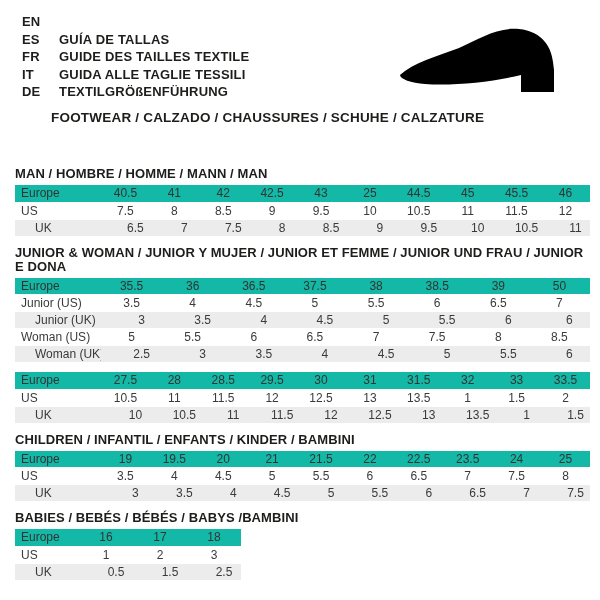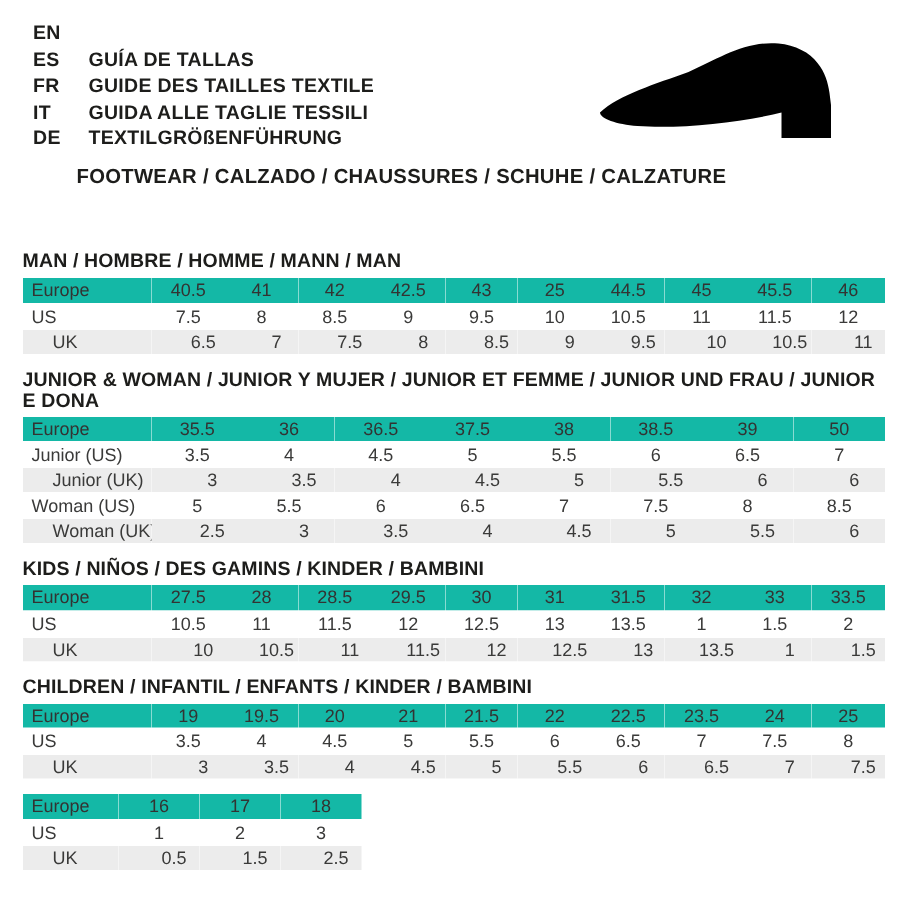--- a/index.html
+++ b/index.html
@@ -187,21 +187,20 @@
               <td>4.5</td>
               <td>5</td>
               <td>5.5</td>
               <td>6</td>
             </tr>
           </tbody>
         </table>
     </div>
 
     <div class="section">
-      <div class="tbl-title">KIDS / NIÑOS / DES GAMINS / KINDER / BAMBINI</div>
       <table class="size">
           <tbody>
             <tr class="hdr">
               <td class="lbl">Europe</td>
               <td>27.5</td>
               <td>28</td>
               <td>28.5</td>
               <td>29.5</td>
               <td>30</td>
               <td>31</td>
@@ -281,20 +280,21 @@
               <td>6</td>
               <td>6.5</td>
               <td>7</td>
               <td>7.5</td>
             </tr>
           </tbody>
         </table>
     </div>
 
     <div class="section">
+      <div class="tbl-title">BABIES  / BEBÉS / BÉBÉS / BABYS /BAMBINI</div>
       <table class="size compact">
           <tbody>
             <tr class="hdr">
               <td class="lbl">Europe</td>
               <td>16</td>
               <td>17</td>
               <td>18</td>
             </tr>
             <tr>
               <td class="lbl">US</td>

